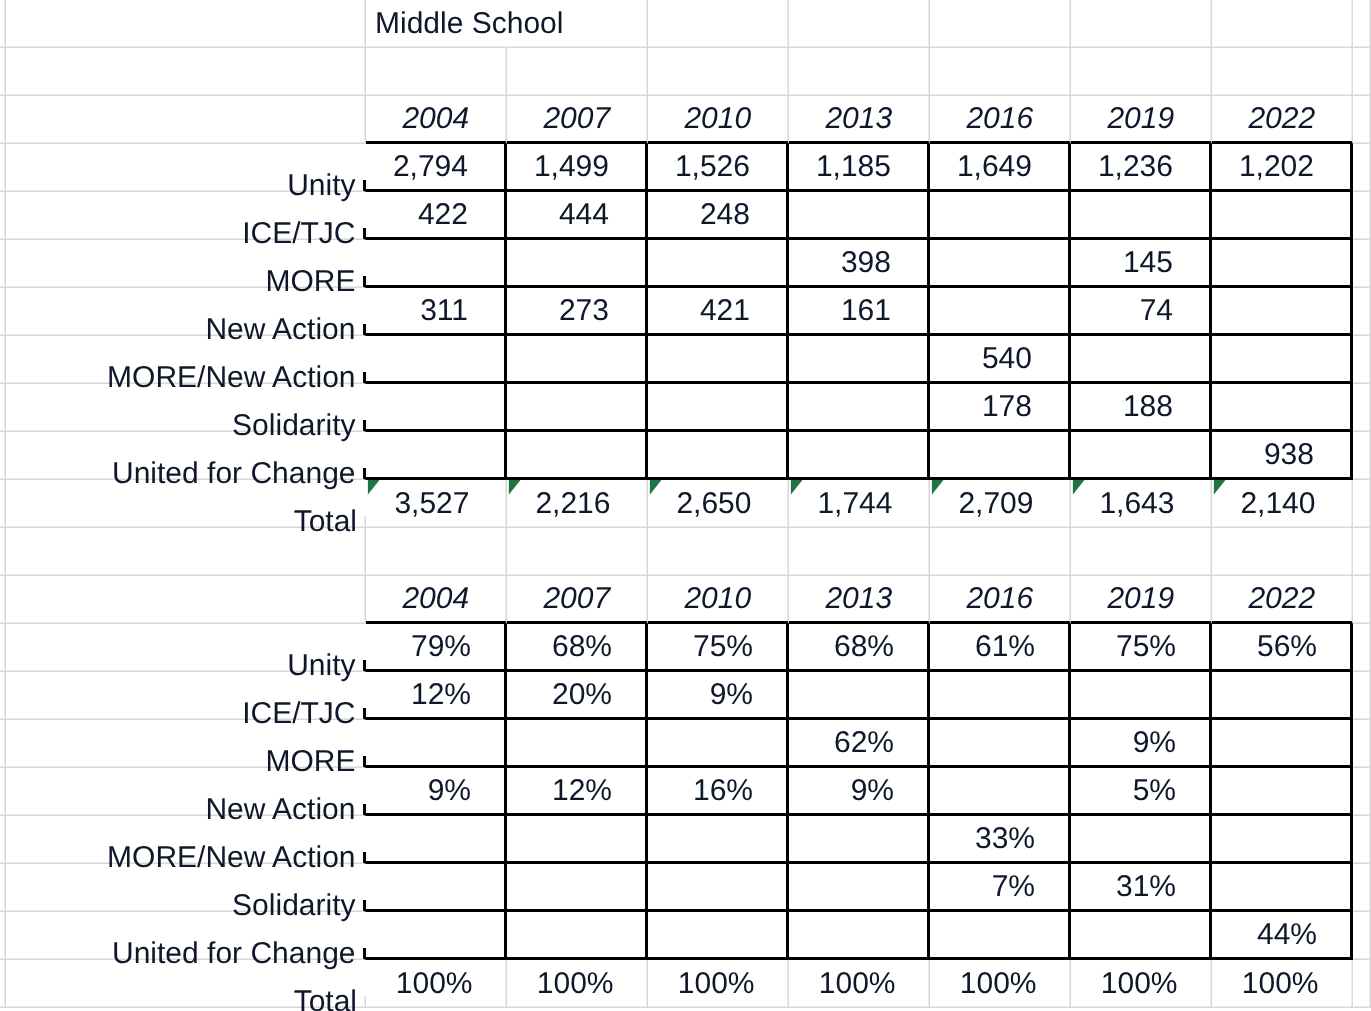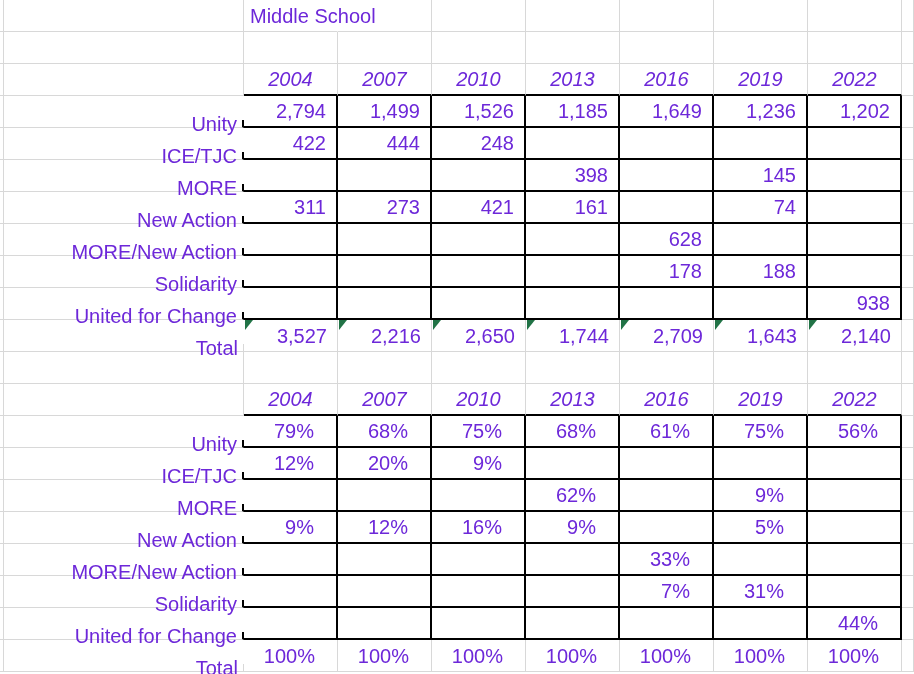--- a/index.html
+++ b/index.html
@@ -5,38 +5,38 @@
   html,body{margin:0;padding:0;background:#fff;}
   #sheet{
     position:relative;
     width:914px;height:674px;
     background:#fff;
     display:grid;
     grid-template-columns:4px 240px repeat(7,94px) 12px;
     grid-template-rows:repeat(21,32px);
     font-family:"Liberation Sans", sans-serif;
     font-size:20px;
-    color:#6d28d9;
+    color:#0f172a;
     overflow:hidden;
     --grid:#d8d8d8;
     --blk:#000000;
     --green:#217346;
   }
   .c{
     box-sizing:border-box;
     position:relative;
     display:flex;
     align-items:center;
     border-right:1px solid var(--grid);
     border-bottom:1px solid var(--grid);
     line-height:20px;
     white-space:nowrap;
   }
   .yr{justify-content:center;font-style:italic;}
-  .num{justify-content:flex-end;padding-right:10px;}
+  .num{justify-content:flex-end;padding-right:24px;}
   .pct{justify-content:flex-end;padding-right:22px;}
   .lbl{justify-content:flex-end;padding-right:5px;margin-top:24px;}
   .title{justify-content:flex-start;padding-left:6px;border-right-color:transparent;z-index:2;overflow:visible;}
   .blk-r{border-right:2px solid var(--blk);}
   .blk-b{border-bottom:2px solid var(--blk);}
   .tri{
     position:absolute;top:0;left:1px;
     width:8px;height:10px;
     background:var(--green);
     clip-path:polygon(0 0,100% 0,0 100%);
@@ -115,21 +115,21 @@
     <div class="c num blk-r blk-b"></div>
     <div class="c num blk-r blk-b">74</div>
     <div class="c num blk-r blk-b"></div>
     <div class="c"></div>
     <div class="c"></div>
     <div class="c lbl blk-r">MORE/New Action</div>
     <div class="c num blk-r blk-b"></div>
     <div class="c num blk-r blk-b"></div>
     <div class="c num blk-r blk-b"></div>
     <div class="c num blk-r blk-b"></div>
-    <div class="c num blk-r blk-b">628</div>
+    <div class="c num blk-r blk-b">540</div>
     <div class="c num blk-r blk-b"></div>
     <div class="c num blk-r blk-b"></div>
     <div class="c"></div>
     <div class="c"></div>
     <div class="c lbl blk-r">Solidarity</div>
     <div class="c num blk-r blk-b"></div>
     <div class="c num blk-r blk-b"></div>
     <div class="c num blk-r blk-b"></div>
     <div class="c num blk-r blk-b"></div>
     <div class="c num blk-r blk-b">178</div>

